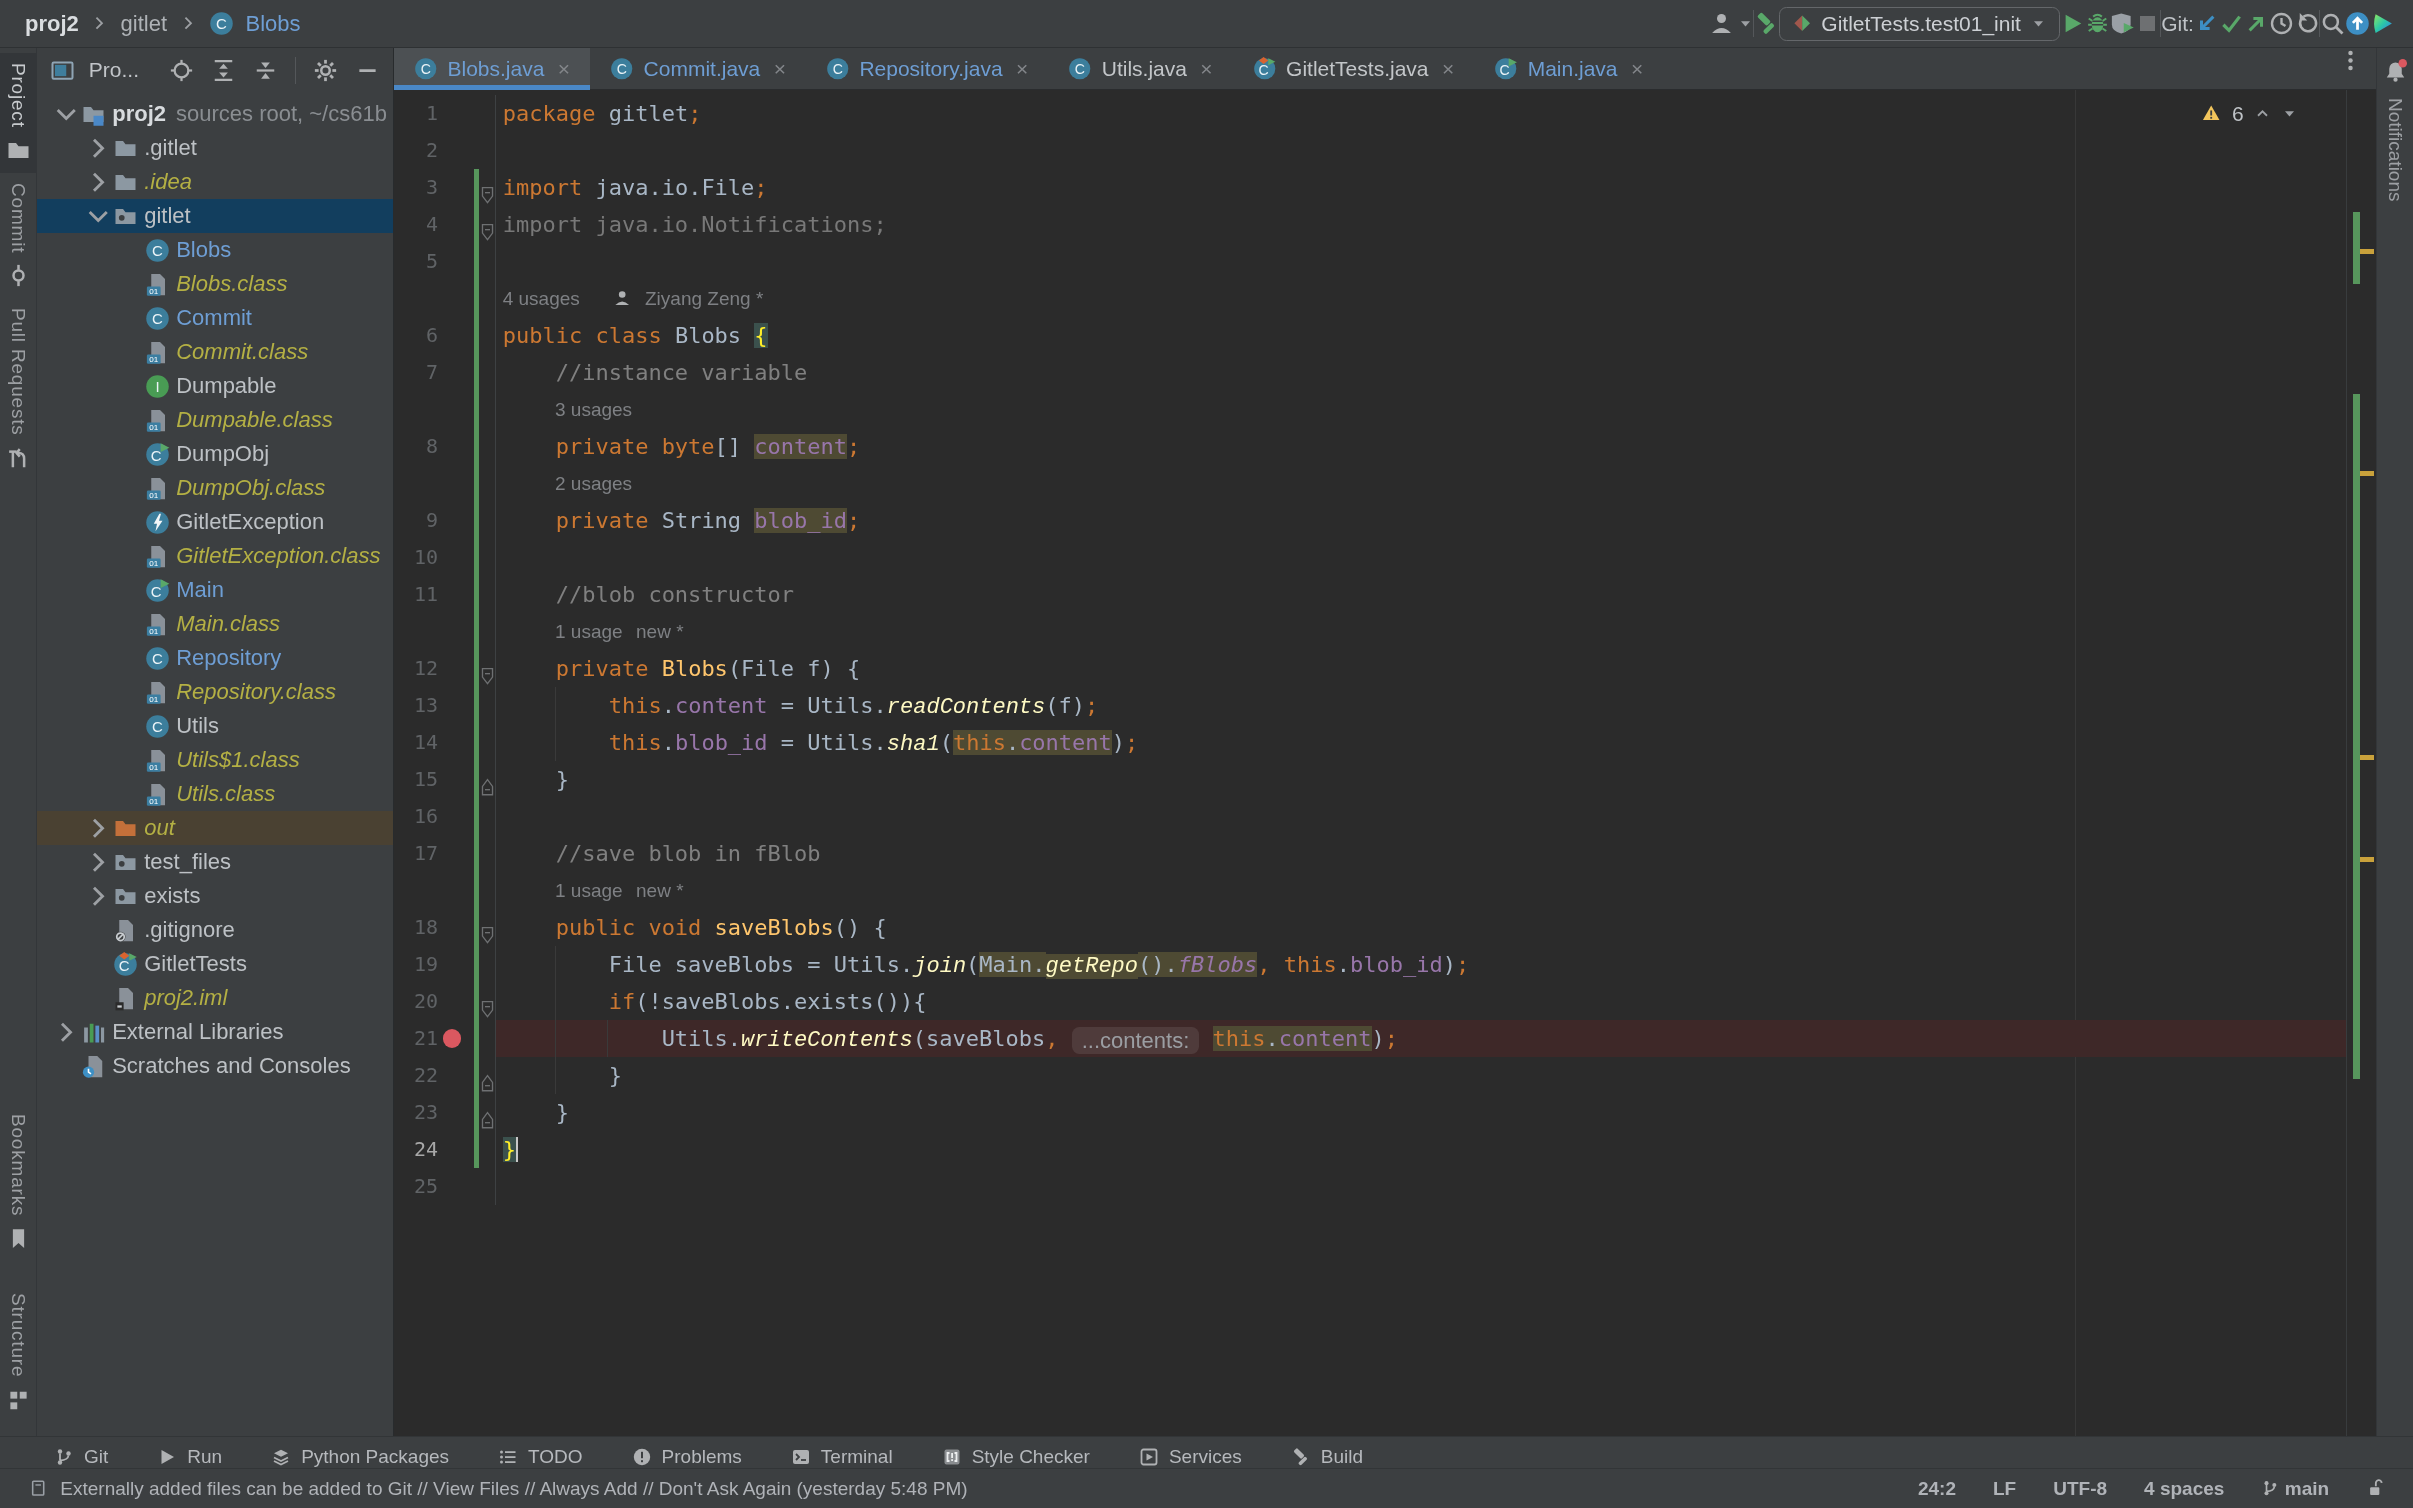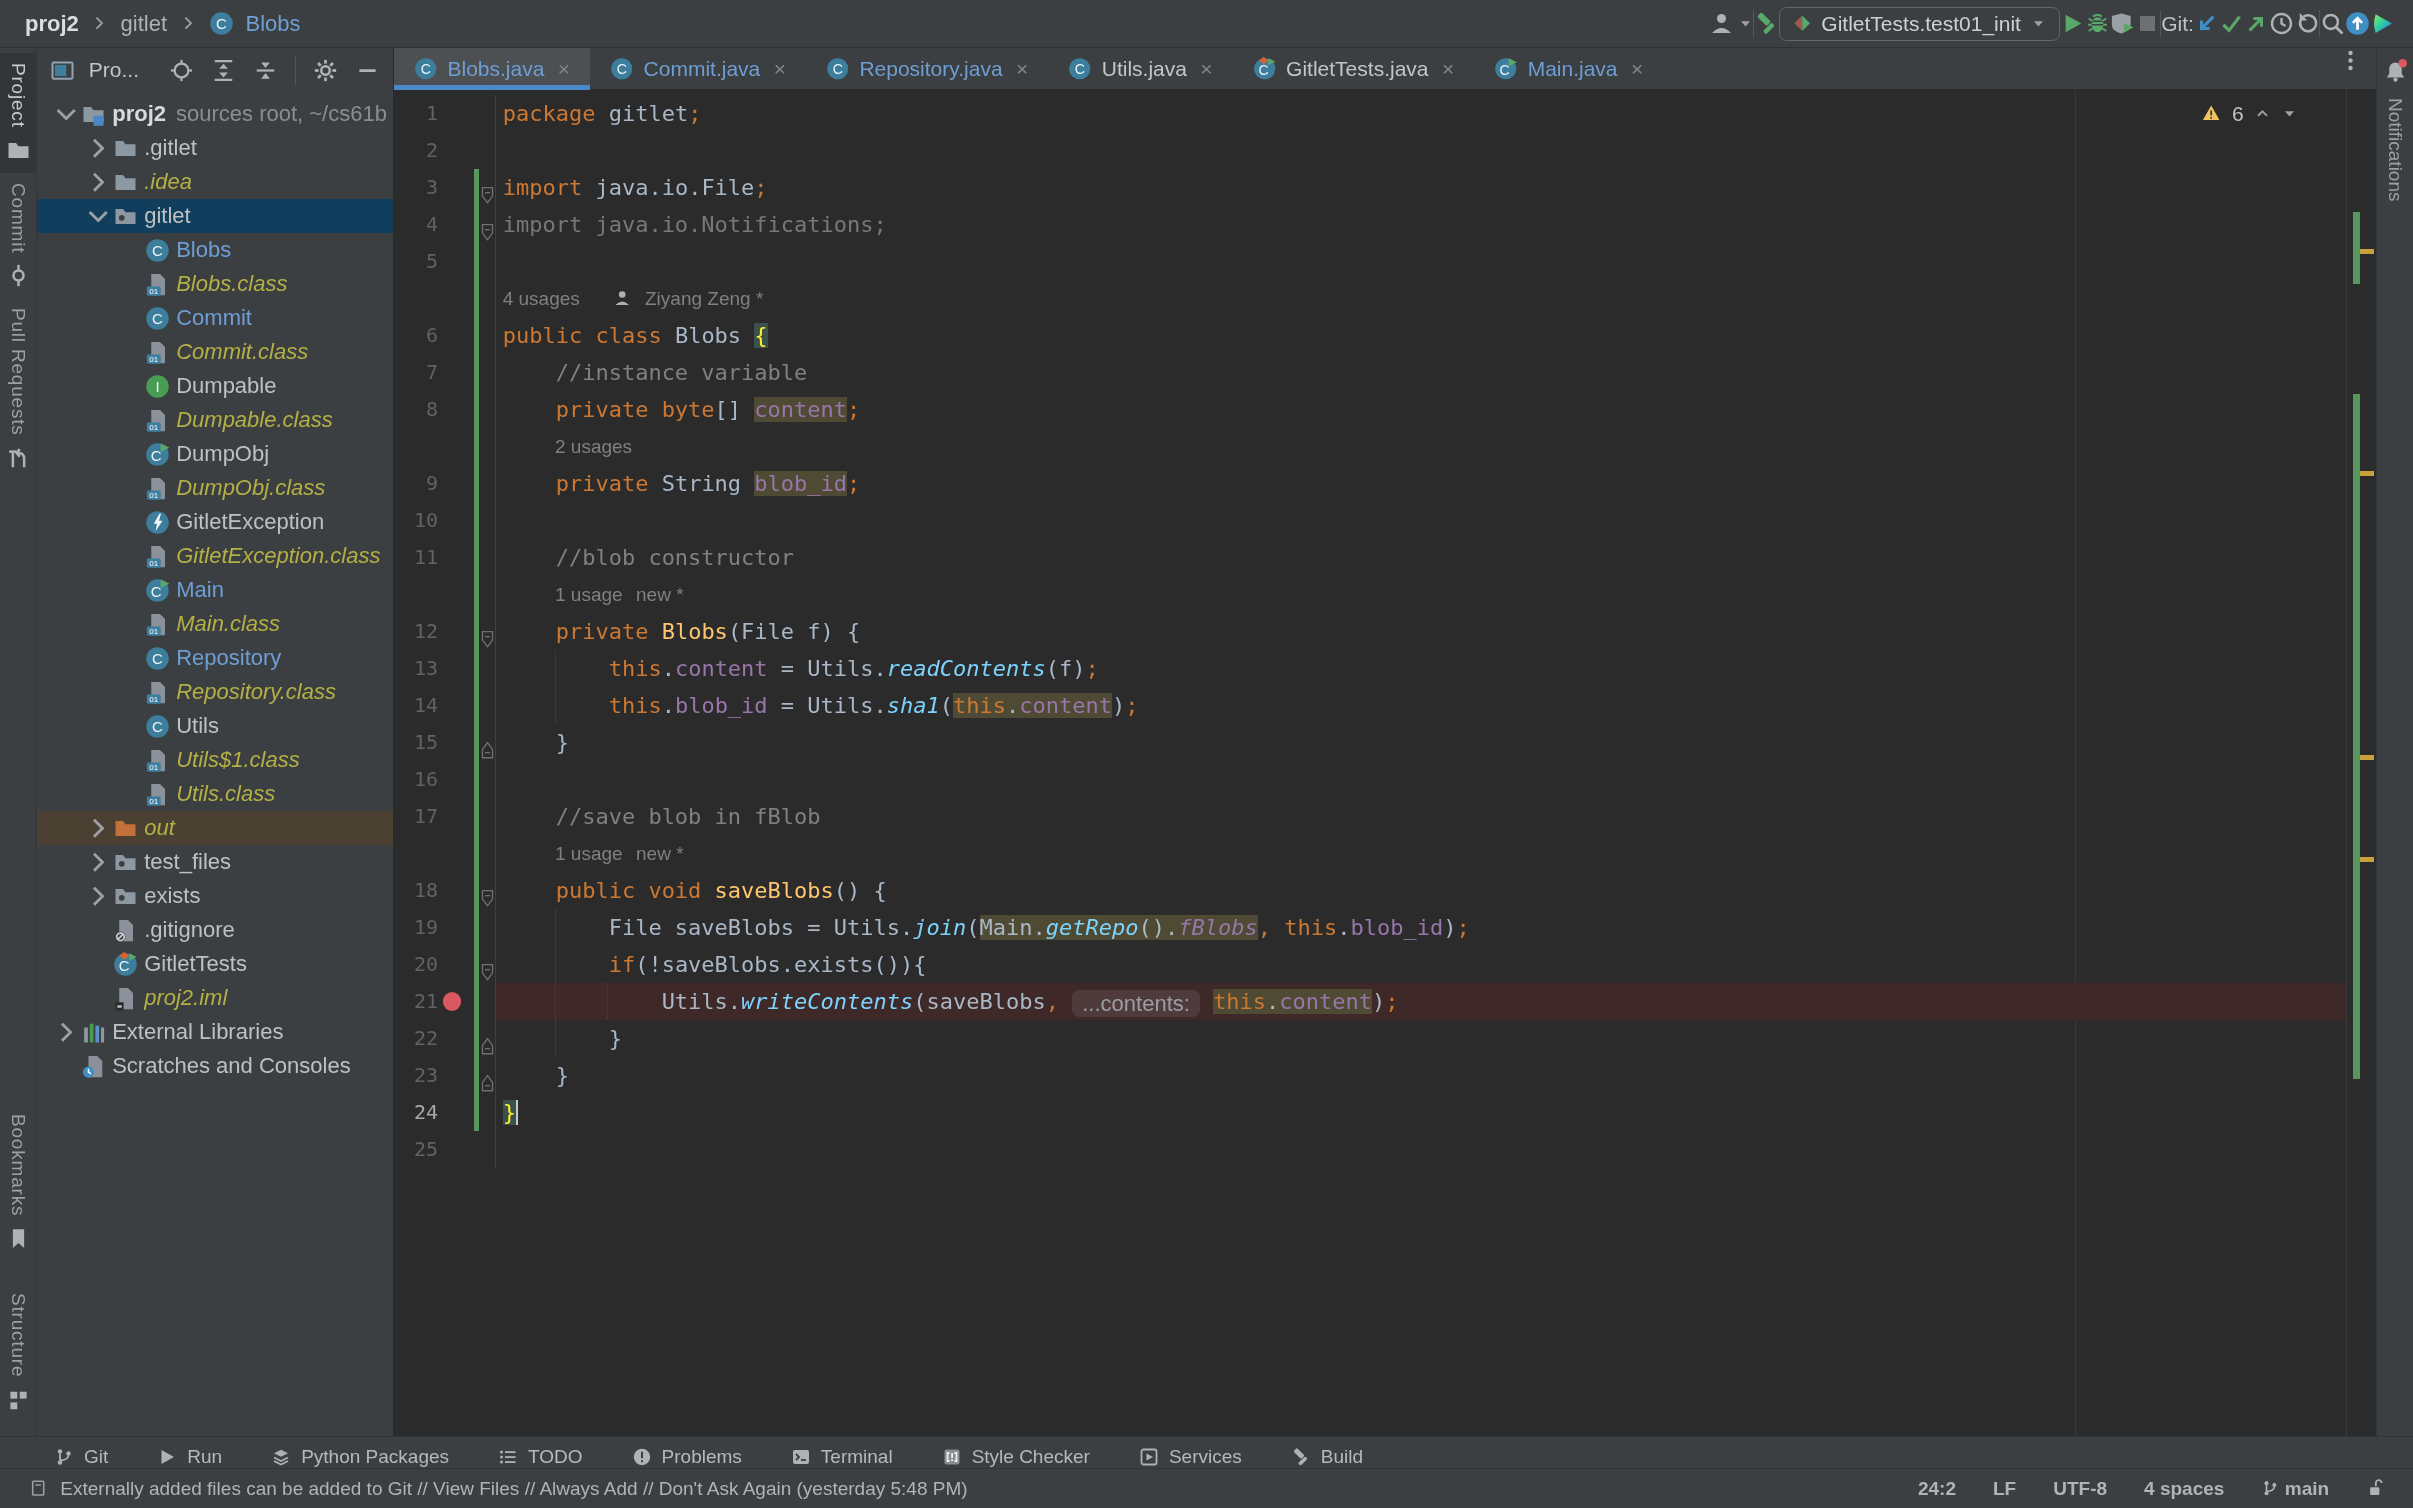--- a/index.html
+++ b/index.html
@@ -75,21 +75,21 @@
   .crow.cur .ln { color:#A8A8A8; }
   .gutter .chbar { position:absolute; left:80px; width:5px; top:0; bottom:0; background:#57965C; }
   .gutter .fold { position:absolute; left:85px; top:9.2px; width:17px; height:18.4px; }
   .gutter .fold svg { width:17px; height:18.4px; }
   .bpdot { position:absolute; left:49px; top:9.2px; width:18.4px; height:18.4px; border-radius:50%; background:#DB5860; }
   .cline { flex:1; padding-left:6.7px; position:relative; }
   .crow.bp .cline { background:#3E2828; }
   .gd { position:absolute; top:0; bottom:0; width:0; border-left:0.8px solid #3A3A3A; }
   .tk-k { color:#CC7832; } .tk-p { color:#A9B7C6; } .tk-c { color:#808080; } .tk-u { color:#787878; }
   .tk-f { color:#9876AA; } .tk-fi { color:#9876AA; font-style:italic; }
-  .tk-d { color:#FFC66D; } .tk-s { color:#7dd3fc; font-style:italic; }
+  .tk-d { color:#FFC66D; } .tk-s { color:#fef9c3; font-style:italic;font-family:Liberation Mono, monospace; }
   .tk-b { color:#FFEF28; background:#3B514D; }
   .occ { background:#4E4A33; }
   .phint { display:inline-block; background:rgba(255,255,255,0.09); color:#9B9EA3; border-radius:7.5px;
            padding:0 10px; font-family:"Liberation Sans",sans-serif; font-size:22px; line-height:27px; vertical-align:middle; }
   .caret { display:inline-block; width:2.5px; height:25px; background:#C8C8C8; vertical-align:middle; margin-top:-3.4px; }
   .crow.inlay-row .cline { display:flex; align-items:center; gap:13.4px; font-family:"Liberation Sans",sans-serif;
                            font-size:19px; color:#7E8084; white-space:nowrap; }
   .ic-inlay { width:18.4px; height:18.4px; margin-left:20px; }
 
   
@@ -869,20 +869,23 @@
             <span class="ic ic-inlay">
               <svg viewBox="0 0 20 20">
                 <circle cx="10" cy="6" r="3.6" fill="#AFB1B3"></circle>
                 <path d="M2.5 17.5 q7.5 -8 15 0 z" fill="#AFB1B3"></path>
               </svg>
             </span>
             <span class="inlay-t">Ziyang Zeng *</span>
           </div></div>
         <div class="crow"><div class="gutter"><span class="ln">6</span><span class="chbar"></span></div><div class="cline"><span class="tk-k">public class</span><span class="tk-p"> Blobs </span><span class="tk-b">{</span></div></div>
         <div class="crow"><div class="gutter"><span class="ln">7</span><span class="chbar"></span></div><div class="cline"><span class="tk-c">    //instance variable</span></div></div>
+        <div class="crow inlay-row"><div class="gutter"><span class="chbar"></span></div><div class="cline inlay" style="padding-left: 59px;">
+            <span class="inlay-t">3 usages</span>
+          </div></div>
         <div class="crow"><div class="gutter"><span class="ln">8</span><span class="chbar"></span></div><div class="cline"><span class="tk-k">    private byte</span><span class="tk-p">[] </span><span class="tk-f occ">content</span><span class="tk-k">;</span></div></div>
         <div class="crow inlay-row"><div class="gutter"><span class="chbar"></span></div><div class="cline inlay" style="padding-left: 59px;">
             <span class="inlay-t">2 usages</span>
           </div></div>
         <div class="crow"><div class="gutter"><span class="ln">9</span><span class="chbar"></span></div><div class="cline"><span class="tk-k">    private </span><span class="tk-p">String </span><span class="tk-f occ">blob_id</span><span class="tk-k">;</span></div></div>
         <div class="crow"><div class="gutter"><span class="ln">10</span><span class="chbar"></span></div><div class="cline"></div></div>
         <div class="crow"><div class="gutter"><span class="ln">11</span><span class="chbar"></span></div><div class="cline"><span class="tk-c">    //blob constructor</span></div></div>
         <div class="crow inlay-row"><div class="gutter"><span class="chbar"></span></div><div class="cline inlay" style="padding-left: 59px;">
             <span class="inlay-t">1 usage</span>
             <span class="inlay-t">new *</span>

